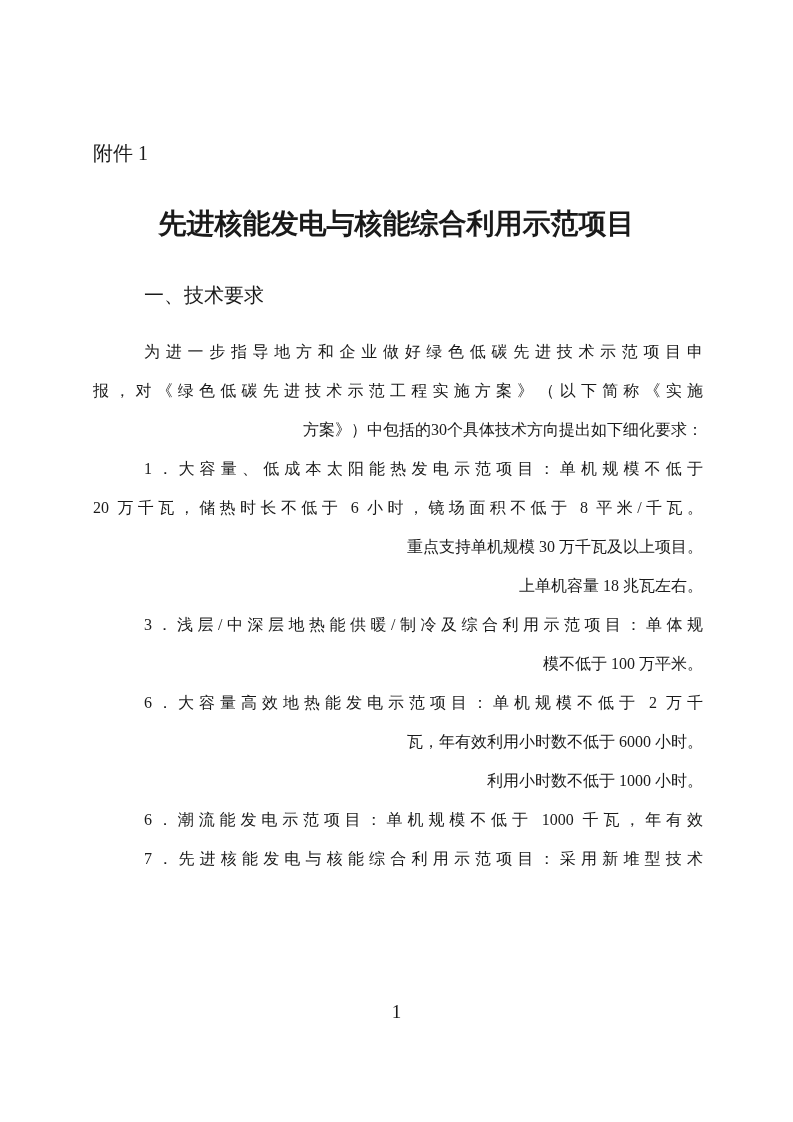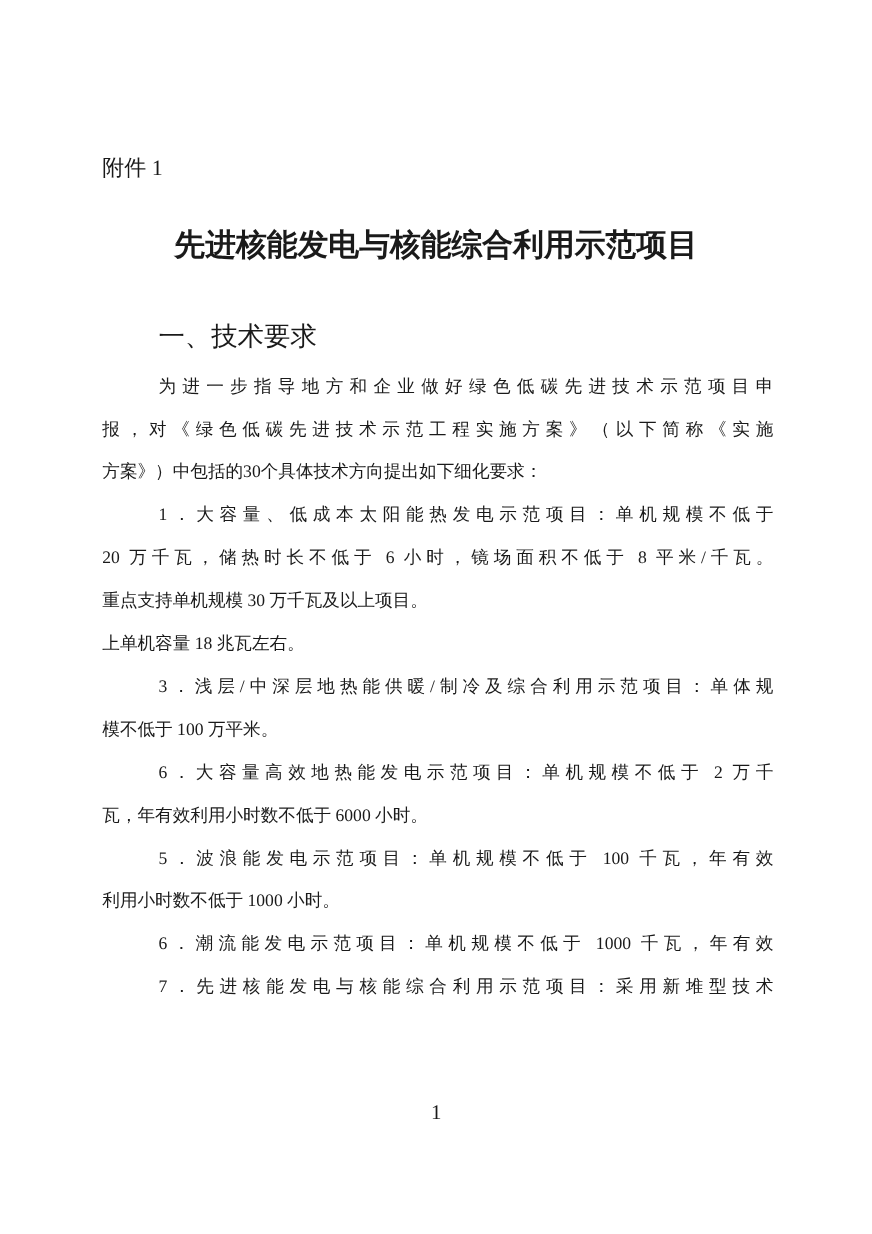--- a/index.html
+++ b/index.html
@@ -33,39 +33,39 @@
     text-align: center;
     font-size: 28px;
     font-weight: 700;
     line-height: 36px;
     margin: 0;
     white-space: nowrap;
   }
   .section-heading {
     position: absolute;
     left: 93px;
-    top: 288px;
+    top: 276px;
     width: 610px;
-    font-size: 24px;
+    font-size: 20px;
     line-height: 39px;
     text-indent: 51px;
     white-space: nowrap;
   }
   .content {
     position: absolute;
     left: 93px;
     top: 332px;
     width: 610px;
     font-size: 16px;
     line-height: 39px;
   }
   .ln {
     height: 39px;
     white-space: nowrap;
-    text-align: left;
+    text-align: right;
   }
   .ln.ind {
     text-indent: 51px;
   }
   .ln.jfy {
     white-space: normal;
     text-align: justify;
     text-align-last: justify;
   }
   .page-number {
@@ -94,21 +94,20 @@
     <div class="ln jfy">报，对《绿色低碳先进技术示范工程实施方案》（以下简称《实施</div>
     <div class="ln">方案》）中包括的30个具体技术方向提出如下细化要求：</div>
     <div class="ln ind jfy">1．大容量、低成本太阳能热发电示范项目：单机规模不低于</div>
     <div class="ln jfy">20 万千瓦，储热时长不低于 6 小时，镜场面积不低于 8 平米/千瓦。</div>
     <div class="ln">重点支持单机规模 30 万千瓦及以上项目。</div>
     <div class="ln">上单机容量 18 兆瓦左右。</div>
     <div class="ln ind jfy">3．浅层/中深层地热能供暖/制冷及综合利用示范项目：单体规</div>
     <div class="ln">模不低于 100 万平米。</div>
     <div class="ln ind jfy">6．大容量高效地热能发电示范项目：单机规模不低于 2 万千</div>
     <div class="ln">瓦，年有效利用小时数不低于 6000 小时。</div>
-    <div class="ln ind jfy">5．波浪能发电示范项目：单机规模不低于 100 千瓦，年有效</div>
     <div class="ln">利用小时数不低于 1000 小时。</div>
     <div class="ln ind jfy">6．潮流能发电示范项目：单机规模不低于 1000 千瓦，年有效</div>
     <div class="ln ind jfy">7．先进核能发电与核能综合利用示范项目：采用新堆型技术</div>
   </div>
 
   <div class="page-number">1</div>
 
 </div>
 
 </body></html>

